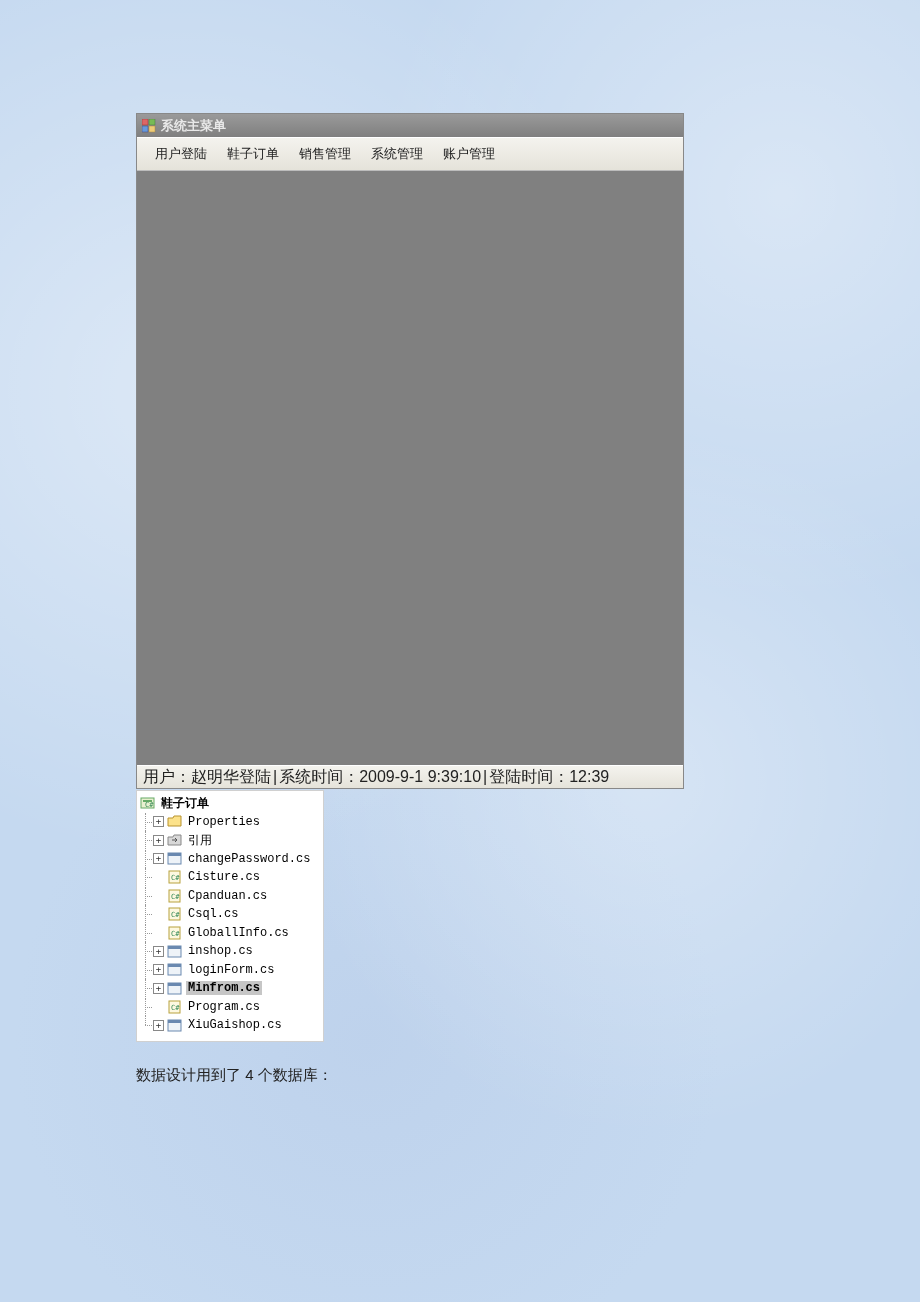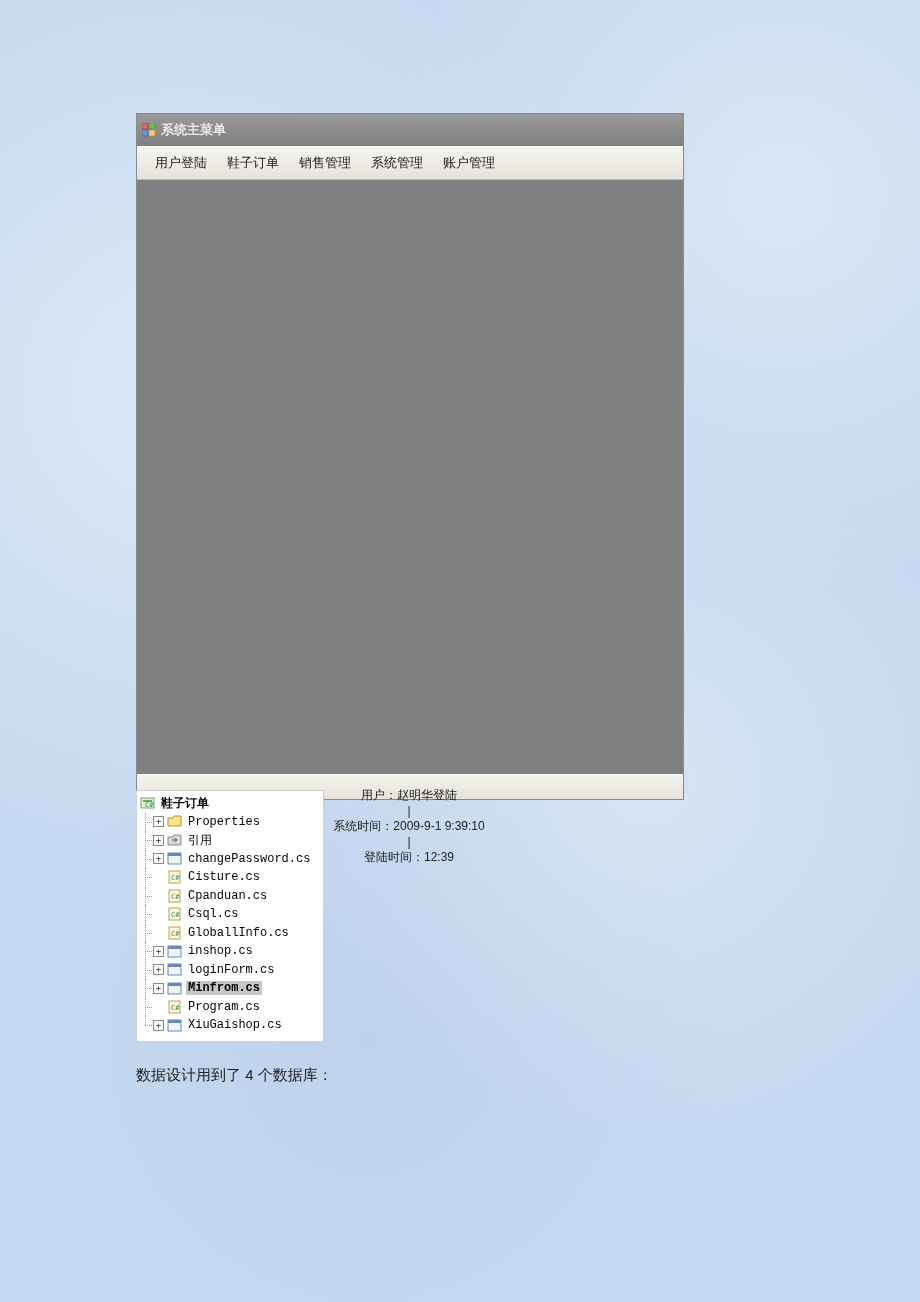--- a/index.html
+++ b/index.html
@@ -19,21 +19,21 @@
   }
   .app-window {
     position: absolute;
     left: 136px;
     top: 113px;
     width: 548px;
     background: #7a7a7a;
     border: 1px solid #888;
   }
   .title-bar {
-    height: 32px;
+    height: 23px;
     background: linear-gradient(to bottom, #9a9a9a 0%, #7f7f7f 100%);
     display: flex;
     align-items: center;
     padding: 0 4px;
     color: #e8e8e8;
     font-size: 13px;
     font-weight: bold;
   }
   .title-bar .icon-form {
     width: 16px; height: 16px;
@@ -60,24 +60,23 @@
   .client-area {
     height: 594px;
     background: #808080;
   }
   .status-bar {
     height: 23px;
     background: linear-gradient(to bottom, #f4f3ee 0%, #e5e3da 100%);
     border-top: 1px solid #fff;
     display: flex;
     align-items: center;
-    padding: 12px 6px;
-    font-size: 12px;
+    padding: 2px 6px;
+    font-size: 16px;
     color: #222;
-    flex-direction: column;
   }
   .status-seg { margin-right: 2px; }
 
   .tree-panel {
     position: absolute;
     left: 136px;
     top: 790px;
     width: 188px;
     background: #fff;
     border: 1px solid #d0d0d0;

